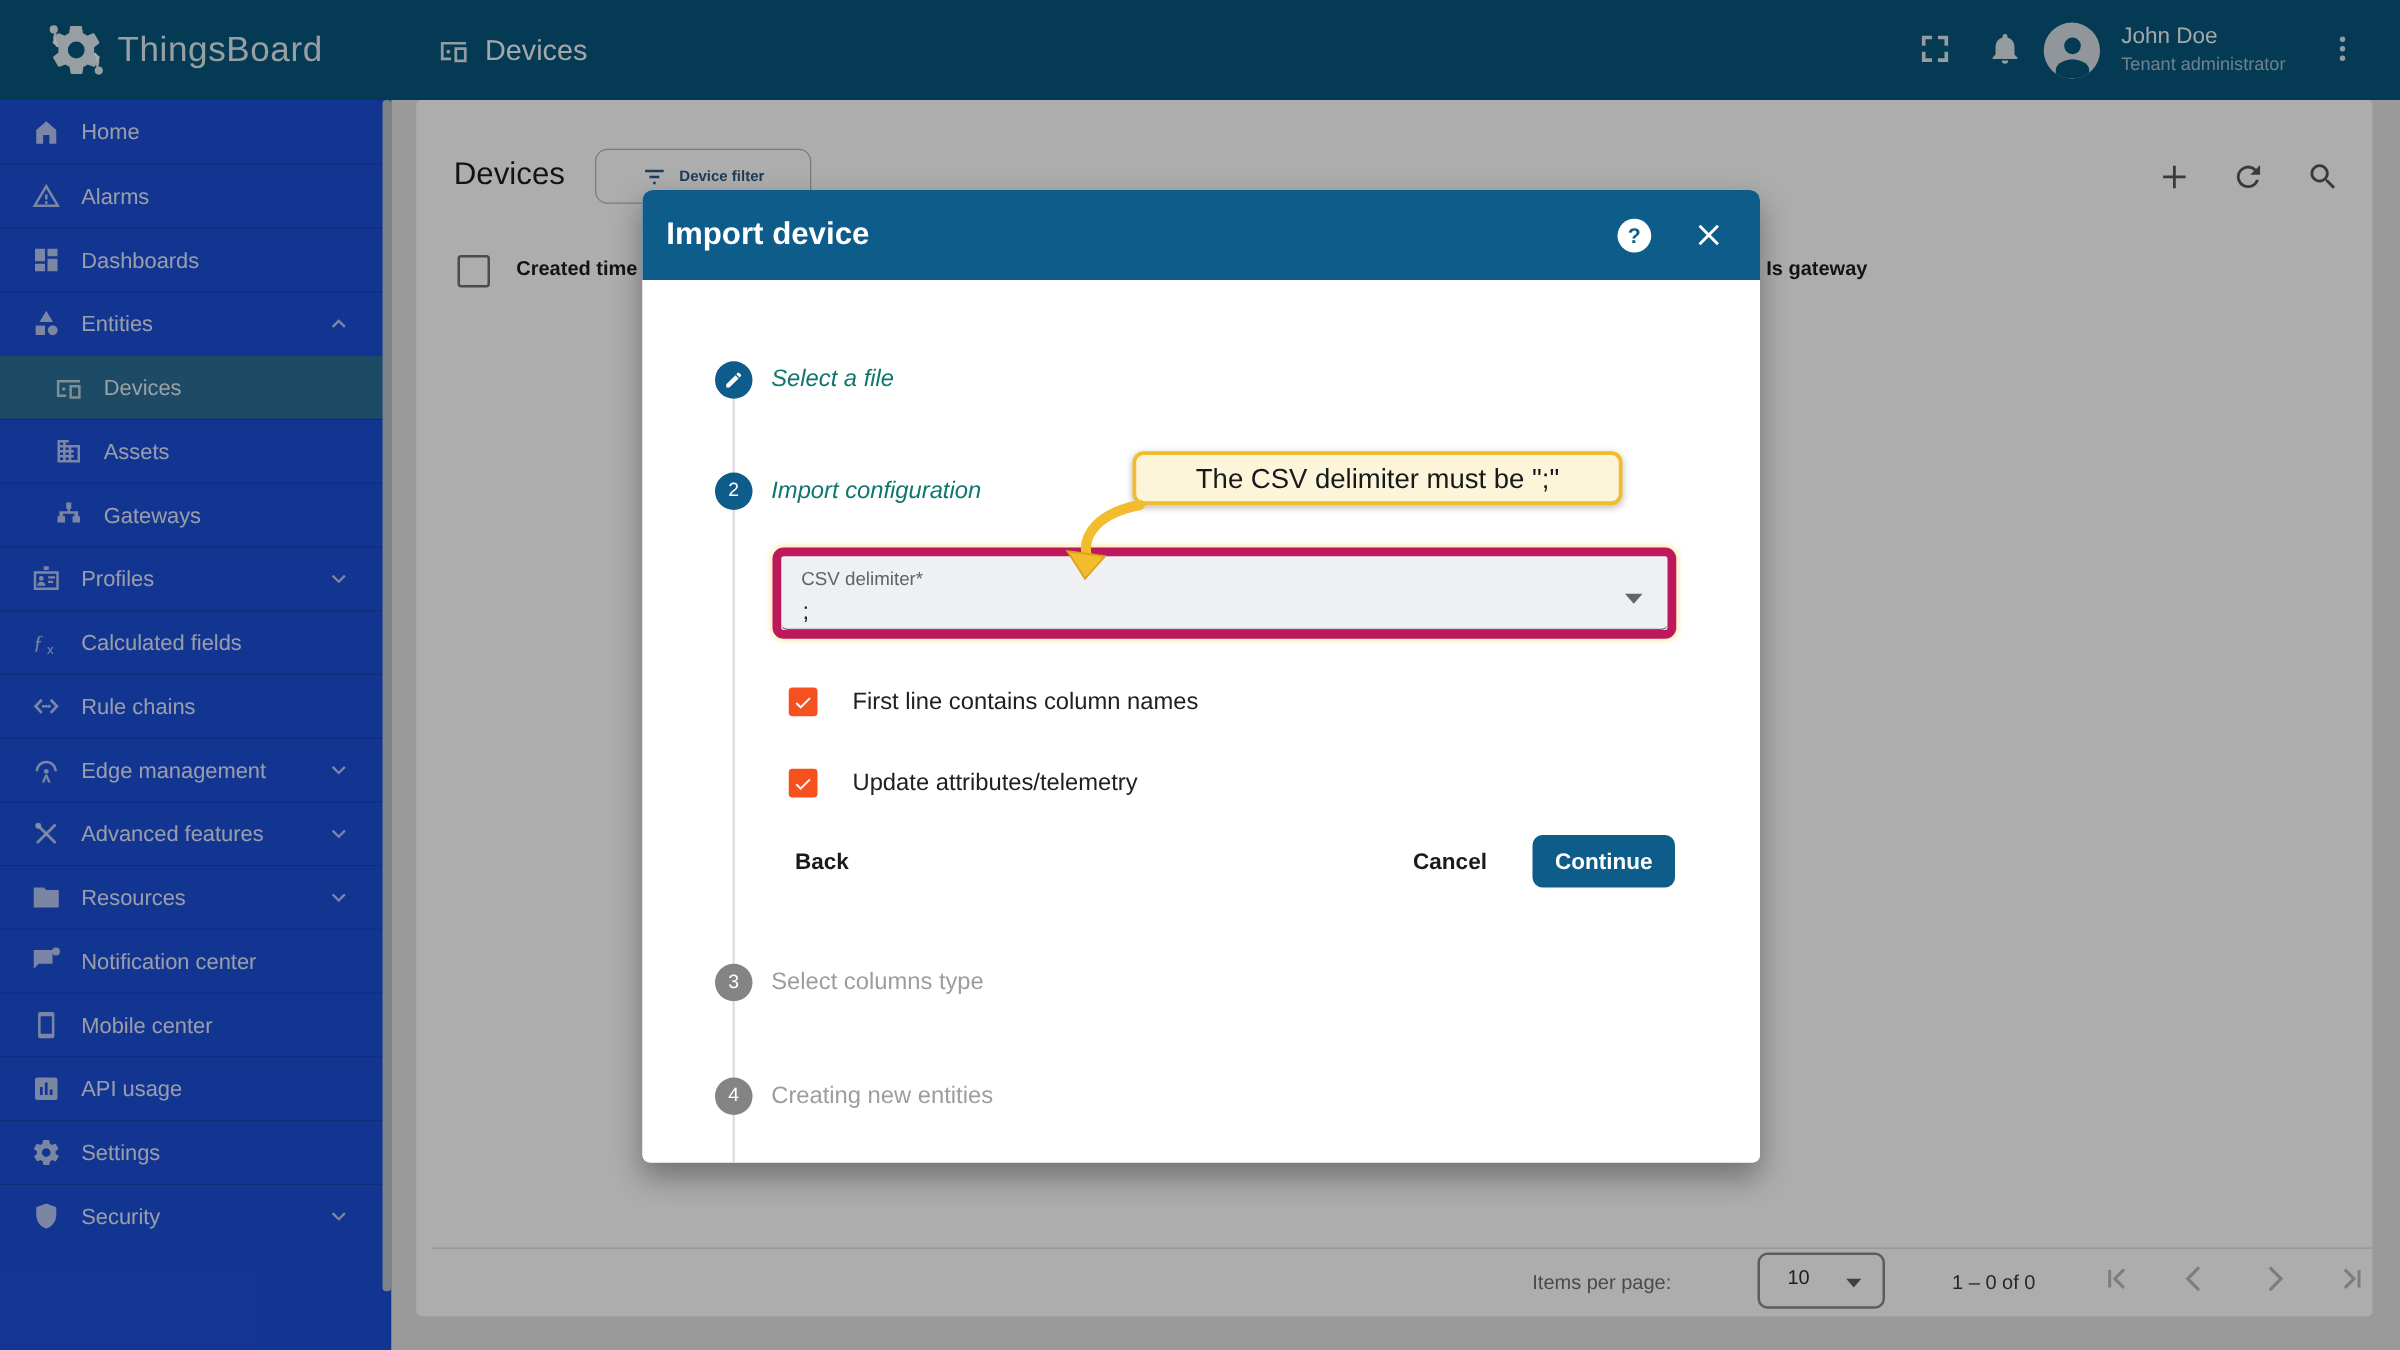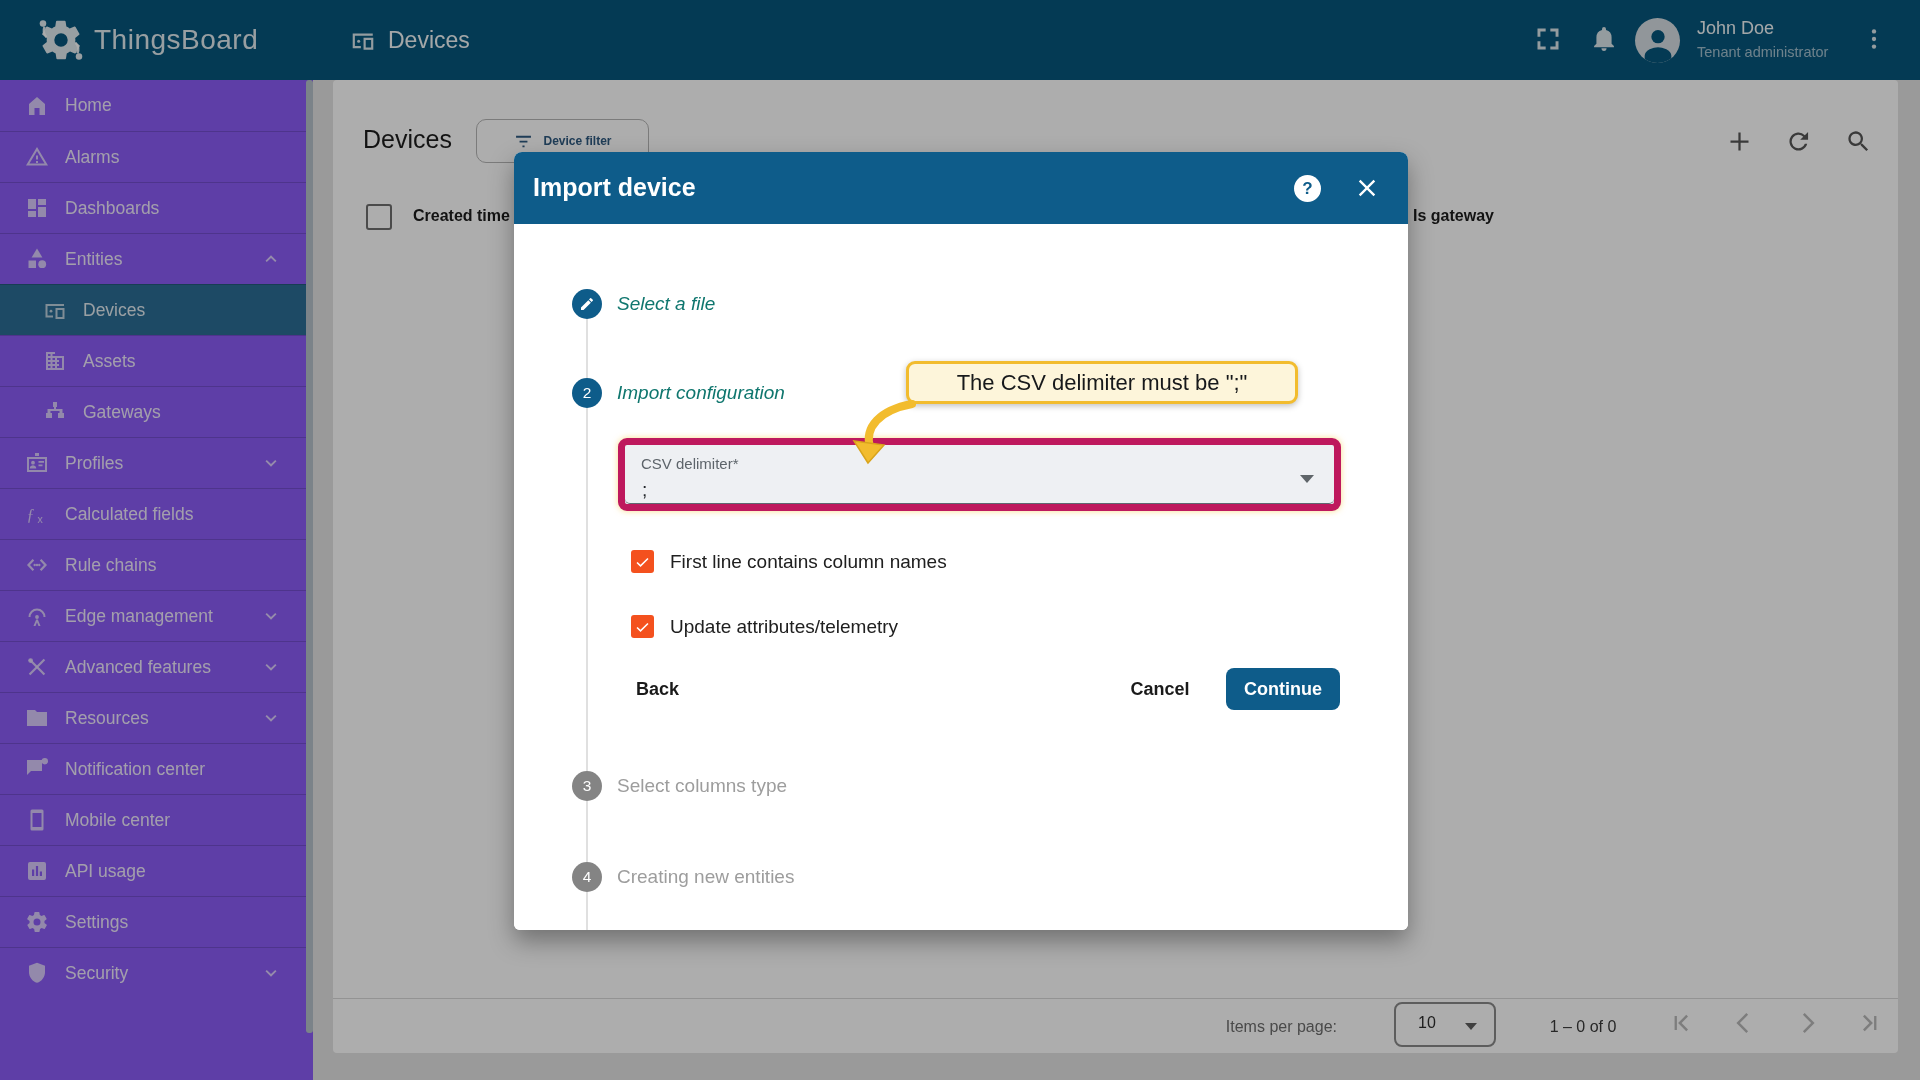--- a/index.html
+++ b/index.html
@@ -21,21 +21,21 @@
   #btn-bell{left:1588px;}
   .avatar{position:absolute;left:1635px;top:18px;width:45px;height:45px;border-radius:50%;background:#d6dee3;color:#07567c;overflow:hidden;display:flex;align-items:center;justify-content:center;cursor:pointer;}
   .avatar svg{width:40px;height:40px;margin-top:4px;}
   .userblock{position:absolute;left:1697px;top:18px;width:160px;cursor:pointer;}
   .user-name{font-size:18px;color:rgba(255,255,255,.95);margin-bottom:5px;}
   .user-role{font-size:14.5px;color:rgba(255,255,255,.62);}
   #btn-kebab{left:1858px;}
   #btn-kebab svg{width:26px;height:26px;}
 
   
-  #sidebar{position:absolute;left:0;top:80px;width:313px;height:1000px;background:#8b5cf6;overflow:hidden;z-index:5;}
+  #sidebar{position:absolute;left:0;top:80px;width:313px;height:1000px;background:#1d4ed8;overflow:hidden;z-index:5;}
   #sidebar-list{position:absolute;left:0;top:0;width:306px;}
   .nav-item{position:relative;height:51px;display:flex;align-items:center;padding-left:25px;
             border-top:1px solid rgba(0,0,0,.16);color:rgba(255,255,255,.87);font-size:17.5px;font-weight:500;cursor:pointer;box-sizing:border-box;}
   .nav-item:first-child{border-top:none;}
   .nav-item .ic{width:24px;height:24px;margin-right:16px;opacity:.78;flex:none;}
   .nav-item.child{padding-left:43px;}
   .nav-item.active{background:#2b6d96;}
   .nav-item .chev{position:absolute;right:24px;width:22px;height:22px;opacity:.8;}
   .sb-scroll{position:absolute;right:0;top:0;width:7px;height:1000px;}
   .sb-thumb{position:absolute;left:0;top:0;width:7px;height:953px;background:#b6c2ca;border-radius:3px;}
@@ -52,21 +52,21 @@
   .head-icon svg{width:27px;height:27px;}
   #btn-add{left:1392px;}
   #btn-refresh{left:1451px;}
   #btn-search{left:1511px;}
   .th-checkbox{position:absolute;left:33px;top:124px;width:22px;height:22px;border:2px solid #6f6f6f;border-radius:3px;background:transparent;cursor:pointer;}
   .th-col{position:absolute;top:127px;font-size:16px;font-weight:700;color:#1c1c1c;white-space:nowrap;}
   #col-created{left:80px;}
   #col-gateway{left:1080px;}
 
   
-  .paginator{position:absolute;left:0;right:0;bottom:0;height:54px;border-top:1px solid #d9d9d9;padding-left:12px;}
+  .paginator{position:absolute;left:12px;right:0;bottom:0;height:54px;border-top:1px solid #d9d9d9;padding-left:12px;}
   .pp-label{position:absolute;right:561px;top:19px;font-size:16px;color:#6e6e6e;white-space:nowrap;}
   .pp-select{position:absolute;left:1061px;top:3px;width:102px;height:45px;border:2px solid #8a8a8a;border-radius:8px;
              box-sizing:border-box;background:transparent;cursor:pointer;}
   .pp-size{position:absolute;left:22px;top:10px;font-size:16px;color:#2f2f2f;}
   .pp-caret{position:absolute;right:17px;top:19px;width:0;height:0;border-left:6px solid transparent;border-right:6px solid transparent;border-top:7px solid #5f5f5f;}
   .pp-range{position:absolute;left:1190px;top:19px;width:120px;text-align:center;font-size:16px;color:#3a3a3a;white-space:nowrap;}
   .pg-nav{position:absolute;left:1333px;top:10px;display:flex;gap:33px;}
   .pg-btn{width:30px;height:30px;border:none;background:transparent;color:#b9b9b9;padding:0;cursor:default;}
   .pg-btn svg{width:28px;height:28px;}
 
@@ -102,21 +102,21 @@
              box-shadow:0 0 6px rgba(245,192,44,.55);cursor:pointer;}
   .csv-inner{position:absolute;inset:0;border-radius:6px 6px 5px 5px;border-bottom:1px solid #5f6770;}
   .csv-label{position:absolute;left:16px;top:10px;font-size:15px;color:#5d646a;}
   .csv-value{position:absolute;left:17px;top:34px;font-size:19px;color:#212529;}
   .csv-caret{position:absolute;right:20px;top:30px;width:0;height:0;border-left:7px solid transparent;border-right:7px solid transparent;border-top:8px solid #5f6569;}
 
   .cb-row{position:absolute;left:117px;display:flex;align-items:center;gap:16px;cursor:pointer;}
   #cb-row1{top:326px;} #cb-row2{top:391px;}
   .cb-box{width:23px;height:23px;border-radius:3px;background:#f4511e;display:flex;align-items:center;justify-content:center;flex:none;}
   .cb-box svg{width:19px;height:19px;color:#fff;}
-  .cb-label{font-size:19px;color:#202020;line-height:23px;}
+  .cb-label{font-size:19px;color:#202020;line-height:23px;margin-left:12px;}
 
   .txt-btn{position:absolute;top:444px;height:42px;border:none;background:transparent;font-size:18px;font-weight:600;color:#1a1a1a;
            cursor:pointer;font-family:"Liberation Sans",sans-serif;}
   #btn-back{left:104px;padding:0 18px;}
   #btn-cancel{left:596px;width:100px;}
   #btn-continue{position:absolute;left:712px;top:444px;width:114px;height:42px;border:none;border-radius:8px;background:#0e5c8a;
                 color:#ffffff;font-size:18px;font-weight:600;cursor:pointer;font-family:"Liberation Sans",sans-serif;}
 
   
   #tooltip{position:absolute;left:906px;top:361px;width:392px;height:43px;box-sizing:border-box;z-index:70;

